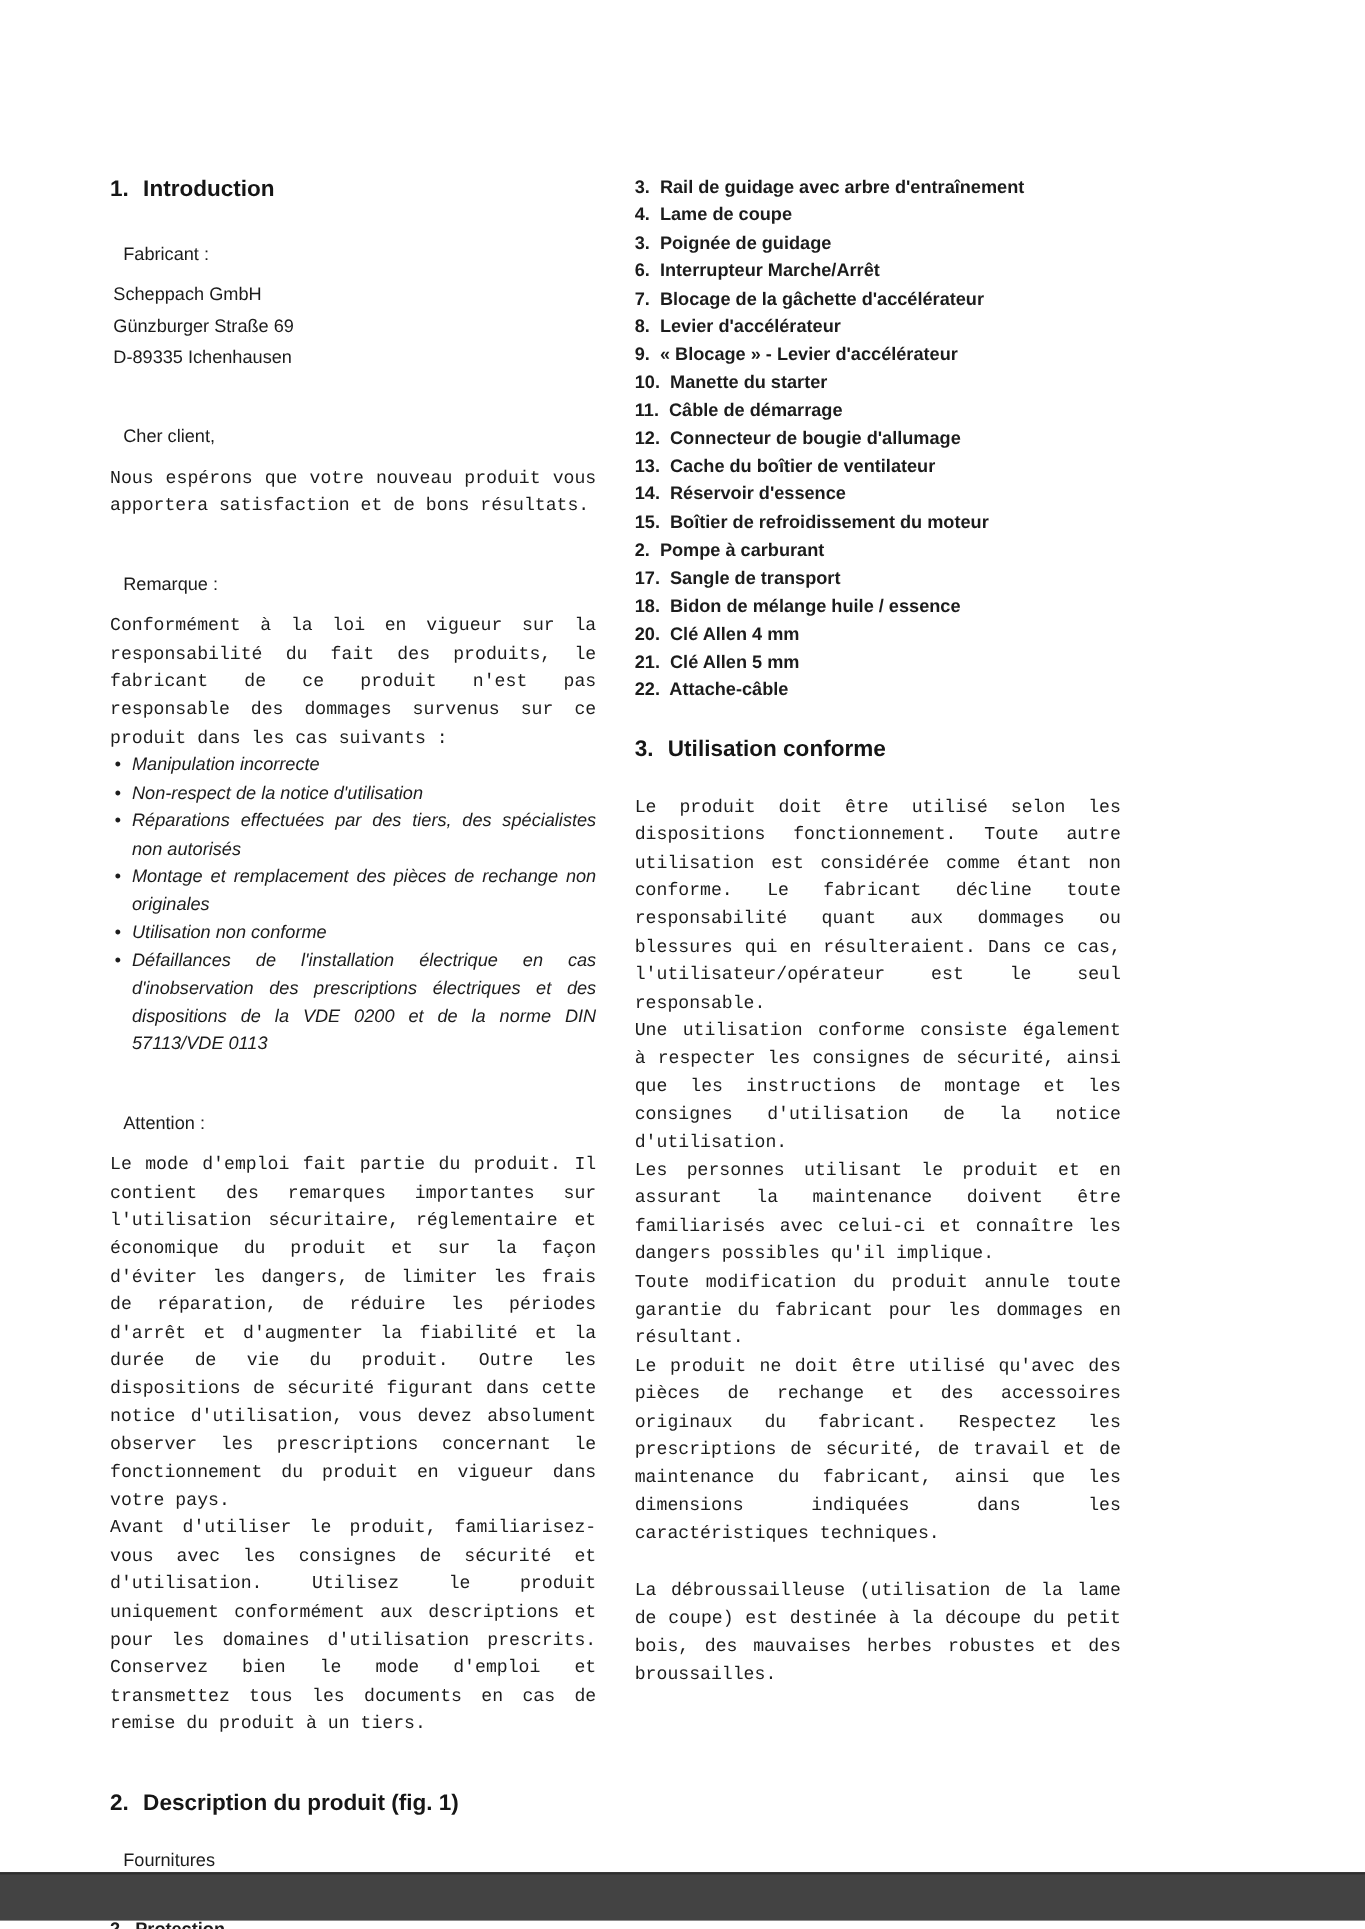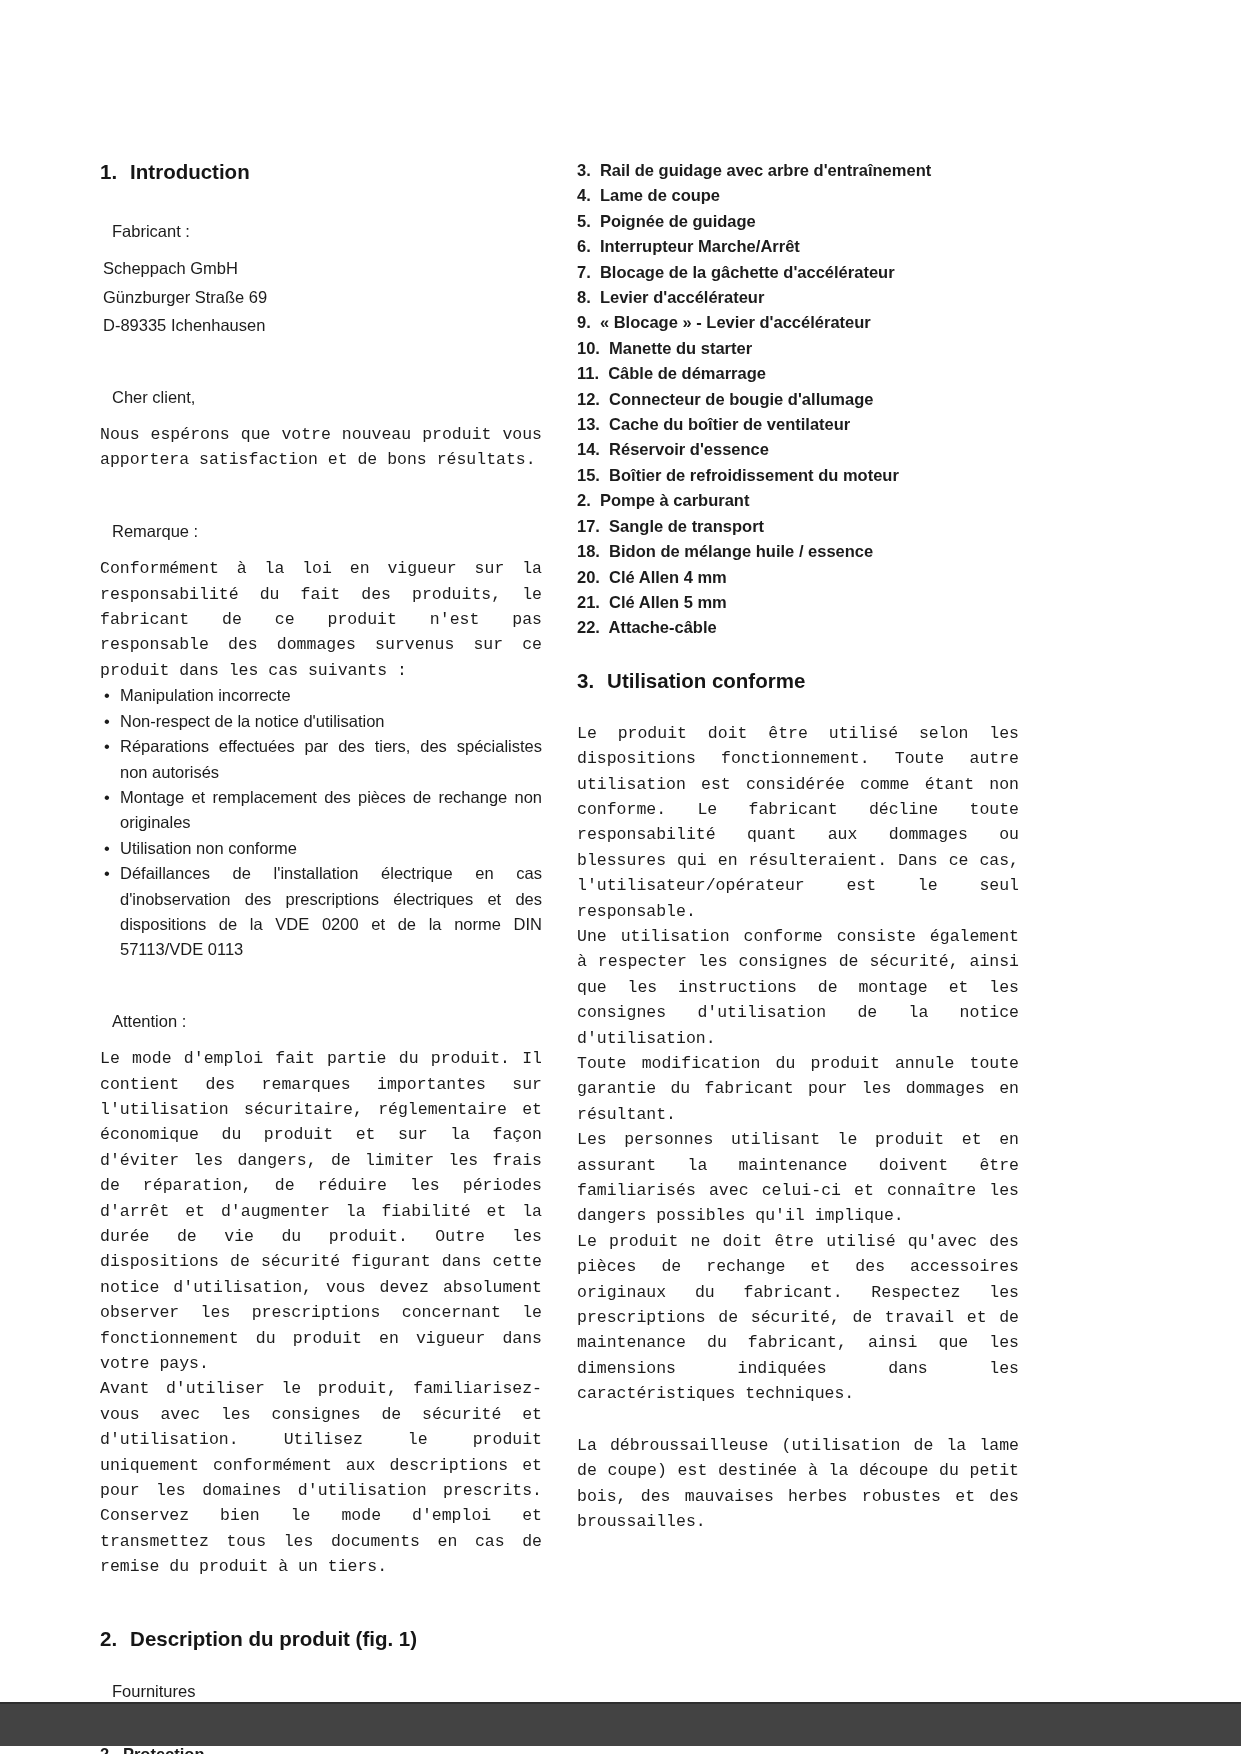--- a/index.html
+++ b/index.html
@@ -54,20 +54,21 @@
     font-family: Liberation Mono, monospace;
   }
   .mt-lg { margin-top: 46px; }
   .mt-md { margin-top: 33px; }
   .mt-sm { margin-top: 26px; }
   .mt-head { margin-top: 45px; }
   ul.bullets {
     list-style: none;
     margin: 0;
     padding: 0;
+    font-style: italic;
   }
   ul.bullets li {
     position: relative;
     padding-left: 20px;
     text-align: justify;
   }
   ul.bullets li::before {
     content: "\2022";
     position: absolute;
     left: 4px;
@@ -152,21 +153,21 @@
         </ul>
       </div>
 
     </div>
 
     <div class="col">
 
       <ul class="num-list">
         <li class="item">3.  Rail de guidage avec arbre d'entraînement</li>
         <li class="item">4.  Lame de coupe</li>
-        <li class="item">5.  Poignée de guidage</li>
+        <li class="item">3.  Poignée de guidage</li>
         <li class="item">6.  Interrupteur Marche/Arrêt</li>
         <li class="item">7.  Blocage de la gâchette d'accélérateur</li>
         <li class="item">8.  Levier d'accélérateur</li>
         <li class="item">9.  « Blocage » - Levier d'accélérateur</li>
         <li class="item">10.  Manette du starter</li>
         <li class="item">11.  Câble de démarrage</li>
         <li class="item">12.  Connecteur de bougie d'allumage</li>
         <li class="item">13.  Cache du boîtier de ventilateur</li>
         <li class="item">14.  Réservoir d'essence</li>
         <li class="item">15.  Boîtier de refroidissement du moteur</li>
@@ -179,22 +180,22 @@
       </ul>
 
       <h1 class="section-heading mt-sm">
         <span class="num">3.</span>
         <span>Utilisation conforme</span>
       </h1>
 
       <div class="mt-sm">
         <p class="para">Le produit doit être utilisé selon les dispositions fonctionnement. Toute autre utilisation est considérée comme étant non conforme. Le fabricant décline toute responsabilité quant aux dommages ou blessures qui en résulteraient. Dans ce cas, l'utilisateur/opérateur est le seul responsable.</p>
         <p class="para">Une utilisation conforme consiste également à respecter les consignes de sécurité, ainsi que les instructions de montage et les consignes d'utilisation de la notice d'utilisation.</p>
+        <p class="para">Les personnes utilisant le produit et en assurant la maintenance doivent être familiarisés avec celui-ci et connaître les dangers possibles qu'il implique.</p>
         <p class="para">Toute modification du produit annule toute garantie du fabricant pour les dommages en résultant.</p>
-        <p class="para">Les personnes utilisant le produit et en assurant la maintenance doivent être familiarisés avec celui-ci et connaître les dangers possibles qu'il implique.</p>
         <p class="para">Le produit ne doit être utilisé qu'avec des pièces de rechange et des accessoires originaux du fabricant. Respectez les prescriptions de sécurité, de travail et de maintenance du fabricant, ainsi que les dimensions indiquées dans les caractéristiques techniques.</p>
         <p class="para mt-sm">La débroussailleuse (utilisation de la lame de coupe) est destinée à la découpe du petit bois, des mauvaises herbes robustes et des broussailles.</p>
       </div>
 
     </div>
   </div>
 
   <div class="footer-bar"></div>
 </div>
 

